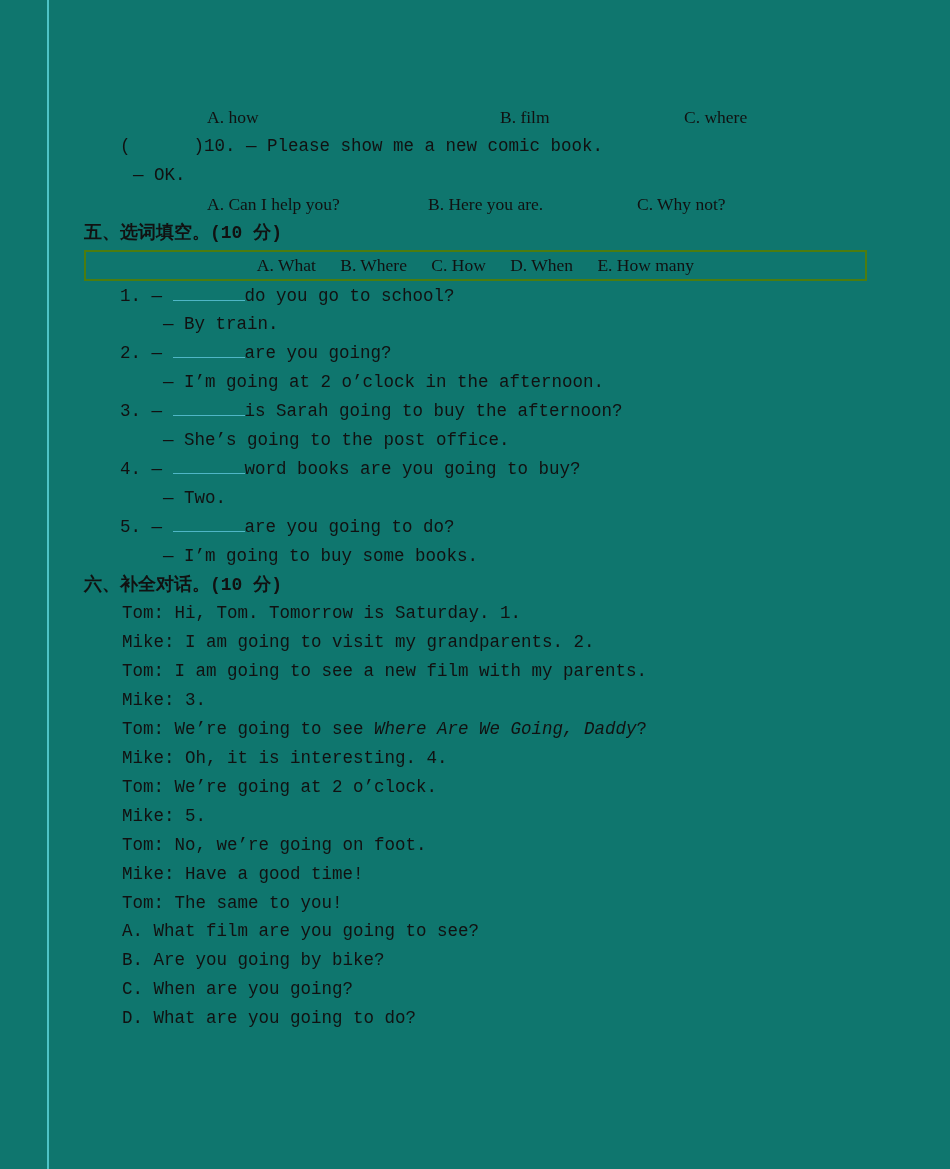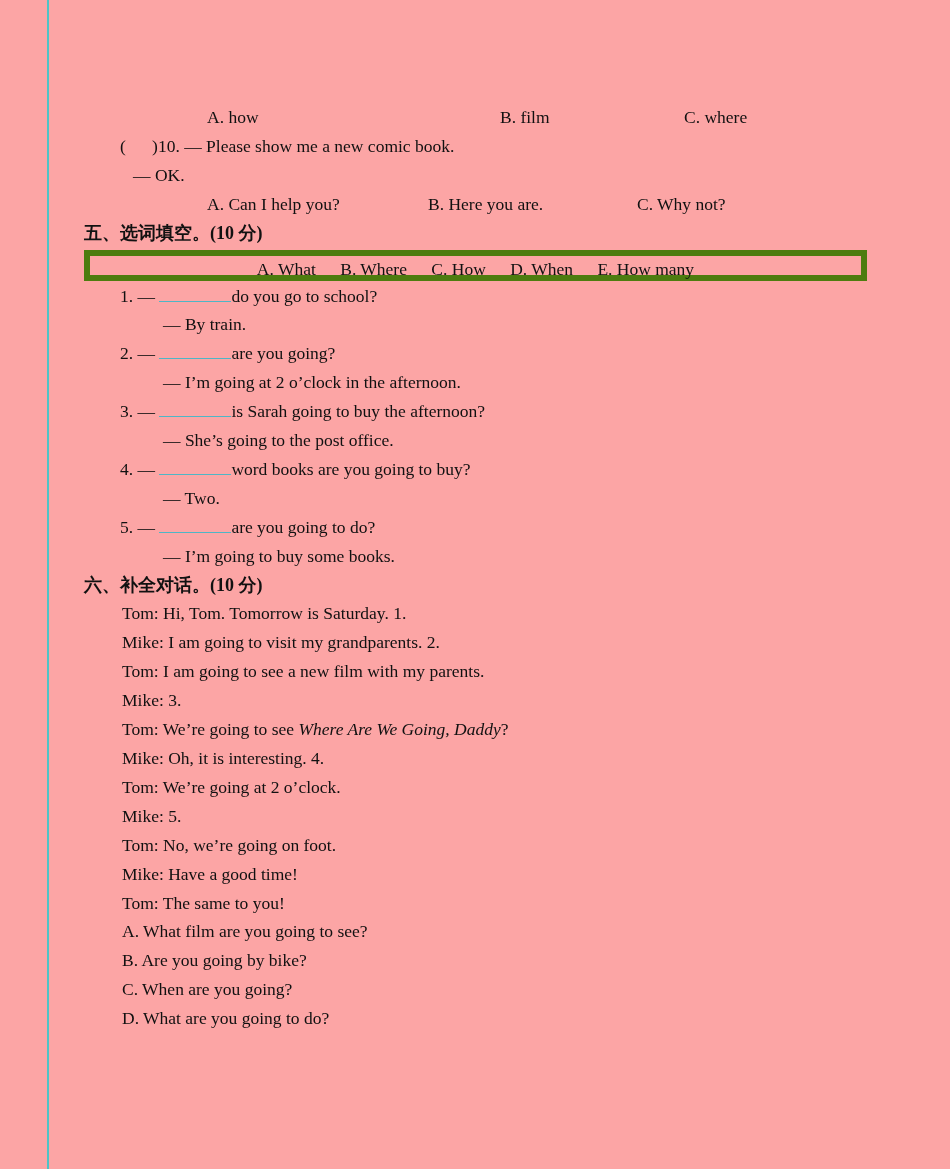--- a/index.html
+++ b/index.html
@@ -1,52 +1,52 @@
 <!DOCTYPE html>
 <html><head>
 <meta charset="utf-8">
 <style>
   html, body { margin: 0; padding: 0; background: #ffffff; }
   .page {
     position: relative;
     width: 950px;
     height: 1169px;
-    background: #fca5a5;
+    background: #0f766e;
     overflow: hidden;
     font-family: "Liberation Serif", serif;
     color: #111111;
   }
   .left-rule {
     position: absolute;
     left: 47px;
     top: 0;
     width: 2px;
     height: 1169px;
     background: #4ec3c6;
   }
   .content {
     position: absolute;
     left: 84px;
     top: 103px;
     width: 800px;
     font-size: 17.5px;
     line-height: 28.9px;
   }
-  .line { white-space: normal; }
+  .line { white-space: normal; font-family: Liberation Mono, monospace; }
   .pre { white-space: pre; }
   .row3 { position: relative; height: 28.9px; }
   .row3 > span { position: absolute; top: 0; white-space: pre; }
   .indent-q10 { margin-left: 36px; }
   .indent-ok  { margin-left: 49px; }
   .sec-title  { font-weight: bold; font-size: 18px; }
   .word-bank {
     box-sizing: border-box;
     width: 783px;
     height: 31px;
-    border: 6px solid #4d7c0f;
+    border: 2px solid #4d7c0f;
     text-align: center;
     line-height: 27px;
     margin: 2px 0 1px 0;
   }
   .word-bank span { margin: 0 10px; }
   .item-q { margin-left: 36px; }
   .item-a { margin-left: 79px; }
   .dlg    { margin-left: 38px; }
   .blank {
     display: inline-block;

